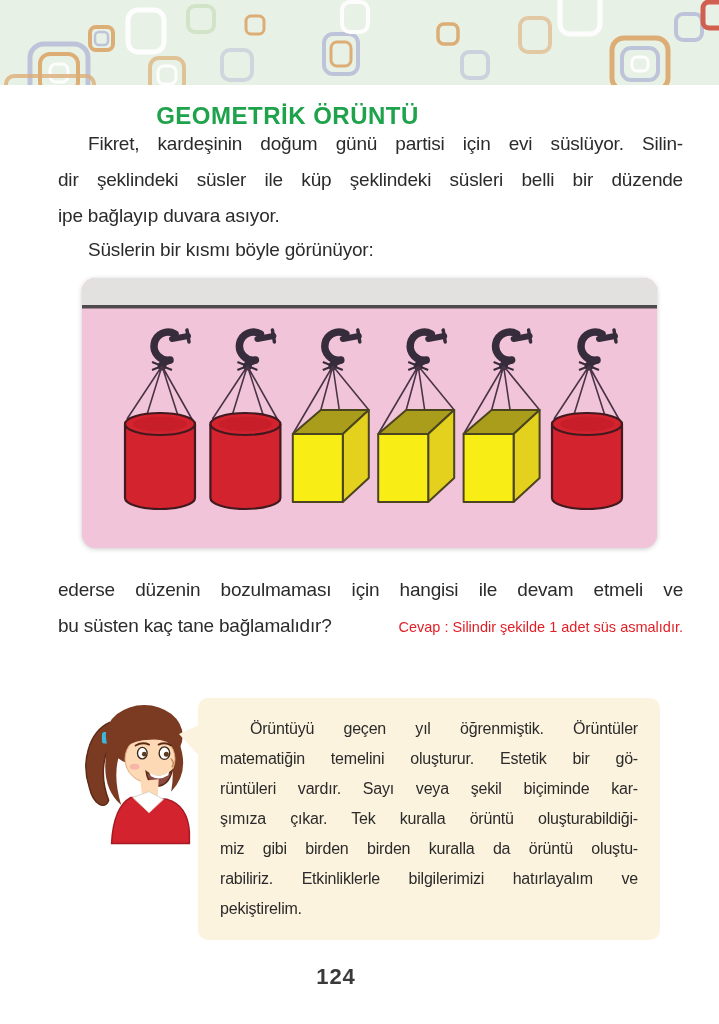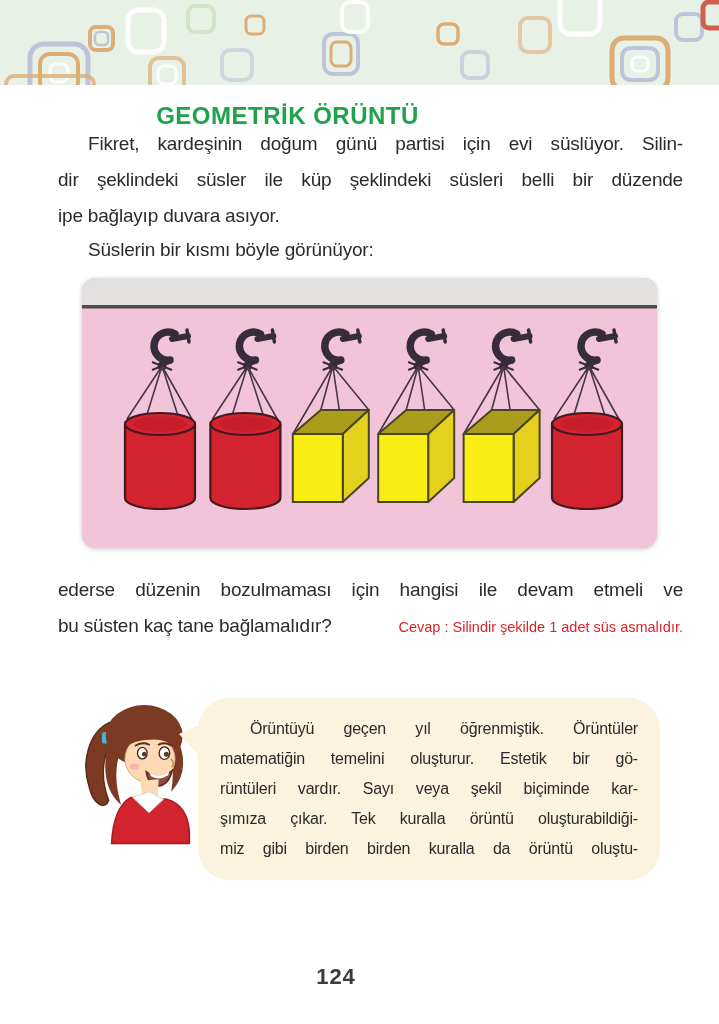--- a/index.html
+++ b/index.html
@@ -27,21 +27,21 @@
 
   
   .figure{position:absolute;left:82px;top:278px;width:575px;height:270px;border-radius:14px;
           overflow:hidden;box-shadow:0 1px 5px rgba(0,0,0,.22);background:#f2c4da;}
   .figure svg{display:block;}
 
   
   .speech{position:absolute;left:75px;top:692px;width:590px;height:250px;}
   .girl{position:absolute;left:0;top:2px;width:125px;height:152px;}
   .bubble{position:absolute;left:123px;top:6px;width:418px;background:#fcf3de;
-          border-radius:31px;padding:16px 22px;}
+          border-radius:10px;padding:16px 22px;}
   .tail{position:absolute;left:-19px;top:26px;width:0;height:0;
         border-top:10px solid transparent;border-bottom:24px solid transparent;
         border-right:22px solid #fcf3de;}
   .bline{white-space:nowrap;overflow:hidden;font-size:16px;line-height:30px;letter-spacing:-0.2px;}
 
   .pagenum{position:absolute;bottom:34px;left:0;width:672px;text-align:center;
            font-size:22px;font-weight:bold;color:#3a3a3a;letter-spacing:1px;}
 </style>
 </head>
 <body>
@@ -161,18 +161,20 @@
       <path d="M60,106 L77,100 L92,108 L77,122 Z" fill="#ffffff" stroke="#d9d2c6" stroke-width="1"></path>
     </svg>
 
     <div class="bubble">
       <div class="tail"></div>
       <div class="bline fill indent">Örüntüyü geçen yıl öğrenmiştik. Örüntüler</div>
       <div class="bline fill">matematiğin temelini oluşturur. Estetik bir gö-</div>
       <div class="bline fill">rüntüleri vardır. Sayı veya şekil biçiminde kar-</div>
       <div class="bline fill">şımıza çıkar. Tek kuralla örüntü oluşturabildiği-</div>
       <div class="bline fill">miz gibi birden birden kuralla da örüntü oluştu-</div>
+      <div class="bline fill">rabiliriz. Etkinliklerle bilgilerimizi hatırlayalım ve</div>
+      <div class="bline">pekiştirelim.</div>
     </div>
   </div>
 
   <div class="pagenum">124</div>
 
 </div>
 
 </body></html>

